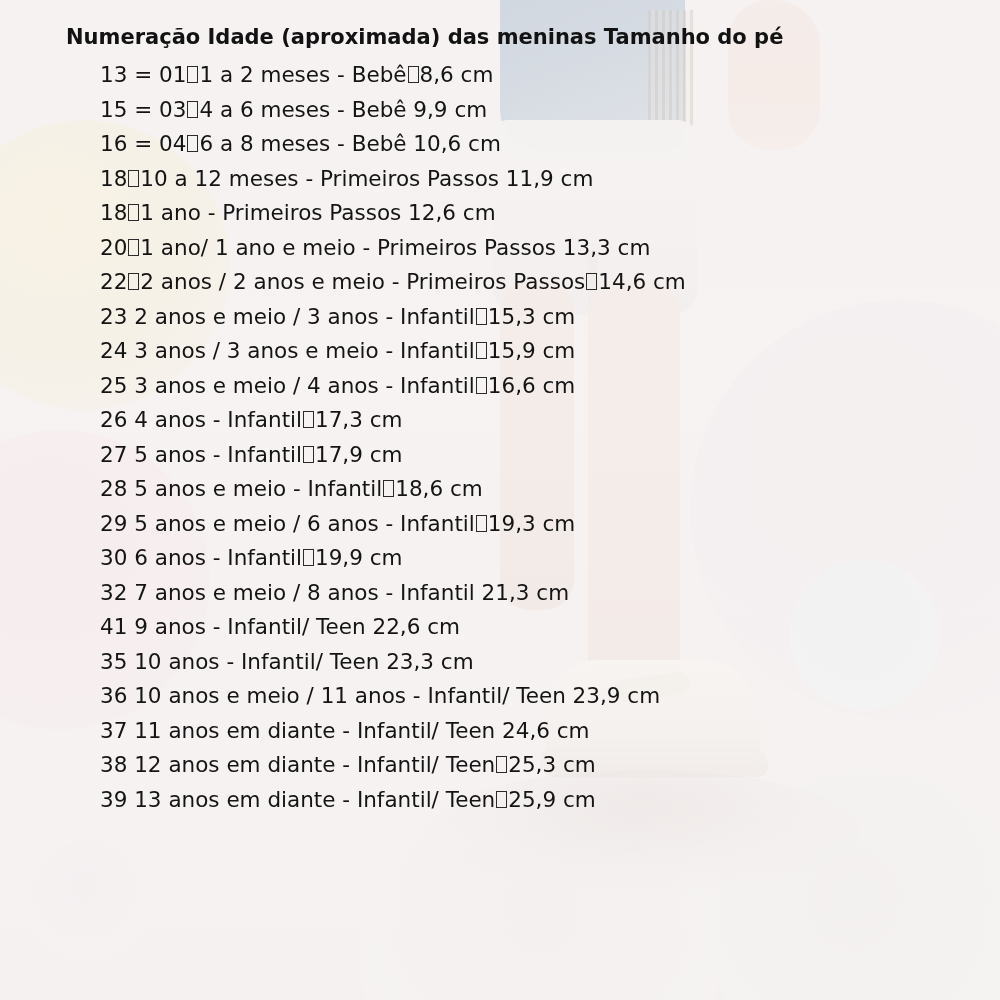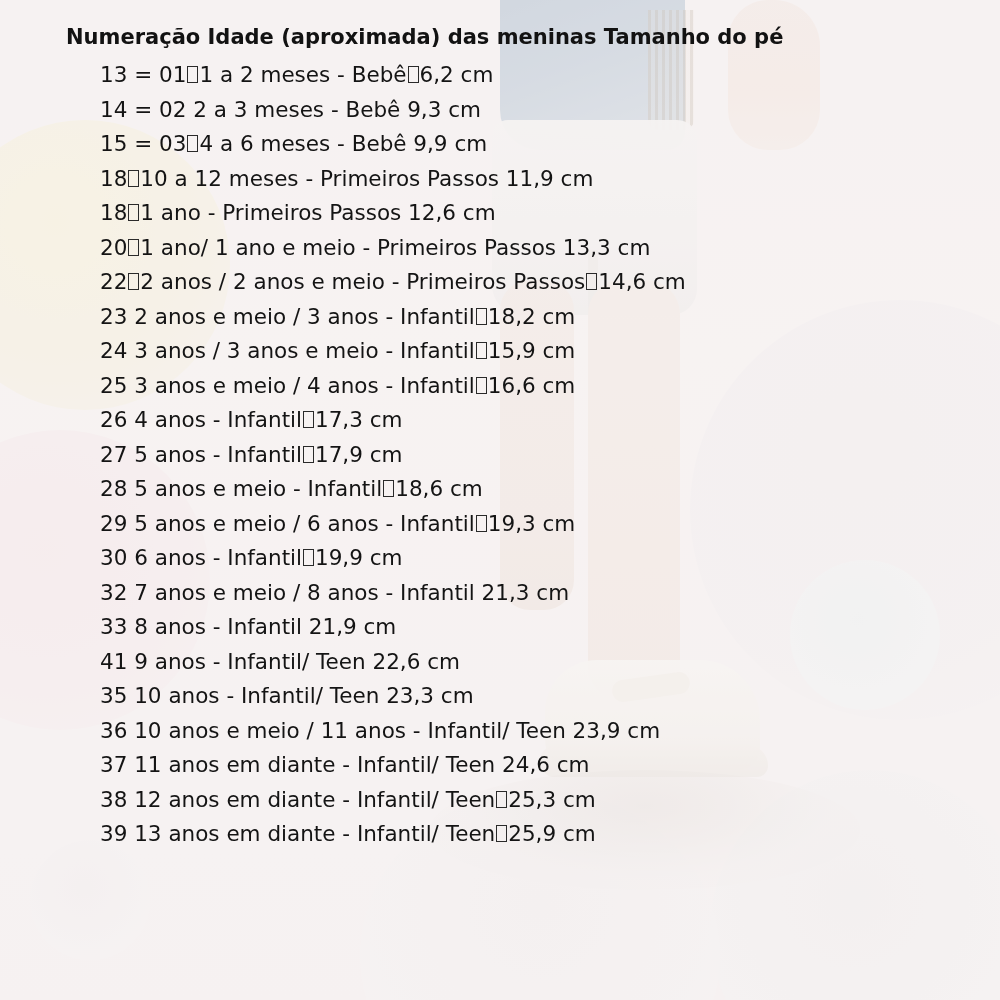--- a/index.html
+++ b/index.html
@@ -216,37 +216,36 @@
     <div class="fig fig-shoe-strap"></div>
     <div class="fig fig-ground"></div>
 
     <div class="bg-wash"></div>
   </div>
 
   <div class="content">
     <div class="doc-title">Numeração Idade (aproximada) das meninas Tamanho do pé</div>
 
     <div class="rows" id="rows">
-        <div class="row"><span>13 = 01</span><span class="glyph-box"></span><span>1 a 2 meses - Bebê</span><span class="glyph-box"></span><span>6,2 cm</span></div>
-        <div class="row"><span>14 = 02   2 a 3 meses - Bebê  9,3 cm</span></div>
+        <div class="row"><span>13 = 01</span><span class="glyph-box"></span><span>1 a 2 meses - Bebê</span><span class="glyph-box"></span><span>8,6 cm</span></div>
         <div class="row"><span>15 = 03</span><span class="glyph-box"></span><span>4 a 6 meses - Bebê  9,9 cm</span></div>
+        <div class="row"><span>16 = 04</span><span class="glyph-box"></span><span>6 a 8 meses - Bebê 10,6 cm</span></div>
         <div class="row"><span>18</span><span class="glyph-box"></span><span>10 a 12 meses - Primeiros Passos 11,9 cm</span></div>
         <div class="row"><span>18</span><span class="glyph-box"></span><span>1 ano - Primeiros Passos 12,6 cm</span></div>
         <div class="row"><span>20</span><span class="glyph-box"></span><span>1 ano/ 1 ano e meio - Primeiros Passos 13,3 cm</span></div>
         <div class="row"><span>22</span><span class="glyph-box"></span><span>2 anos / 2 anos e meio - Primeiros Passos</span><span class="glyph-box"></span><span>14,6 cm</span></div>
-        <div class="row"><span>23   2 anos e meio / 3 anos - Infantil</span><span class="glyph-box"></span><span>18,2 cm</span></div>
+        <div class="row"><span>23   2 anos e meio / 3 anos - Infantil</span><span class="glyph-box"></span><span>15,3 cm</span></div>
         <div class="row"><span>24   3 anos / 3 anos e meio - Infantil</span><span class="glyph-box"></span><span>15,9 cm</span></div>
         <div class="row"><span>25   3 anos e meio / 4 anos - Infantil</span><span class="glyph-box"></span><span>16,6 cm</span></div>
         <div class="row"><span>26   4 anos - Infantil</span><span class="glyph-box"></span><span>17,3 cm</span></div>
         <div class="row"><span>27   5 anos - Infantil</span><span class="glyph-box"></span><span>17,9 cm</span></div>
         <div class="row"><span>28   5 anos e meio - Infantil</span><span class="glyph-box"></span><span>18,6 cm</span></div>
         <div class="row"><span>29   5 anos e meio / 6 anos - Infantil</span><span class="glyph-box"></span><span>19,3 cm</span></div>
         <div class="row"><span>30   6 anos - Infantil</span><span class="glyph-box"></span><span>19,9 cm</span></div>
         <div class="row"><span>32   7 anos e meio / 8 anos - Infantil 21,3 cm</span></div>
-        <div class="row"><span>33   8 anos - Infantil 21,9 cm</span></div>
         <div class="row"><span>41   9 anos - Infantil/ Teen 22,6 cm</span></div>
         <div class="row"><span>35  10 anos - Infantil/ Teen 23,3 cm</span></div>
         <div class="row"><span>36  10 anos e meio / 11 anos - Infantil/ Teen 23,9 cm</span></div>
         <div class="row"><span>37  11 anos em diante - Infantil/ Teen 24,6 cm</span></div>
         <div class="row"><span>38  12 anos em diante - Infantil/ Teen</span><span class="glyph-box"></span><span>25,3 cm</span></div>
         <div class="row"><span>39  13 anos em diante - Infantil/ Teen</span><span class="glyph-box"></span><span>25,9 cm</span></div>
       </div>
   </div>
 
 </div>

